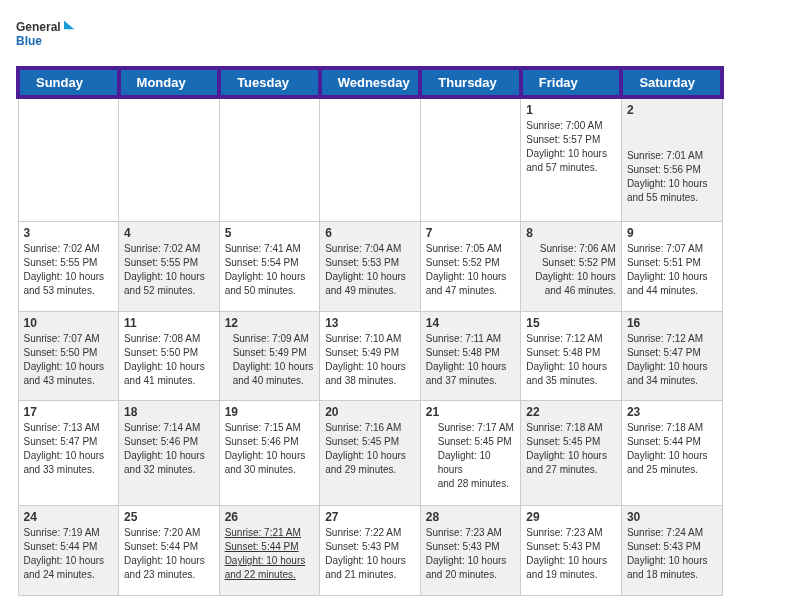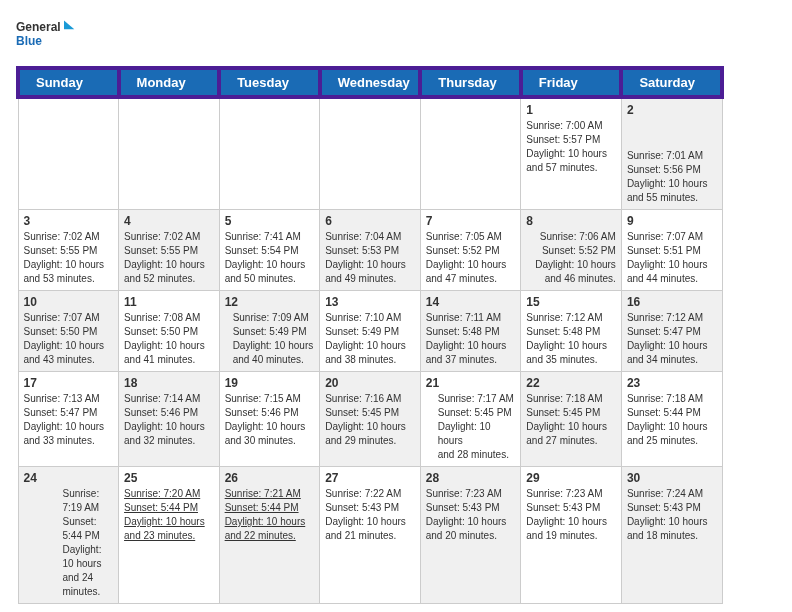--- a/index.html
+++ b/index.html
@@ -284,28 +284,28 @@
             <span class="day-num">23</span>
             <div class="day-info" style="white-space: pre-line;">Sunrise: 7:18 AM
 Sunset: 5:44 PM
 Daylight: 10 hours
 and 25 minutes.</div>
           </td>
         </tr>
         <tr>
           <td class="shaded">
             <span class="day-num">24</span>
-            <div class="day-info" style="white-space: pre-line; margin-left: 39px;">Sunrise: 7:19 AM
+            <div class="day-info" style="white-space: pre-line;">Sunrise: 7:19 AM
 Sunset: 5:44 PM
 Daylight: 10 hours
 and 24 minutes.</div>
           </td>
           <td>
             <span class="day-num">25</span>
-            <div class="day-info" style="white-space: pre-line; text-decoration: underline;">Sunrise: 7:20 AM
+            <div class="day-info" style="white-space: pre-line;">Sunrise: 7:20 AM
 Sunset: 5:44 PM
 Daylight: 10 hours
 and 23 minutes.</div>
           </td>
           <td class="shaded">
             <span class="day-num">26</span>
             <div class="day-info" style="white-space: pre-line; text-decoration: underline;">Sunrise: 7:21 AM
 Sunset: 5:44 PM
 Daylight: 10 hours
 and 22 minutes.</div>

